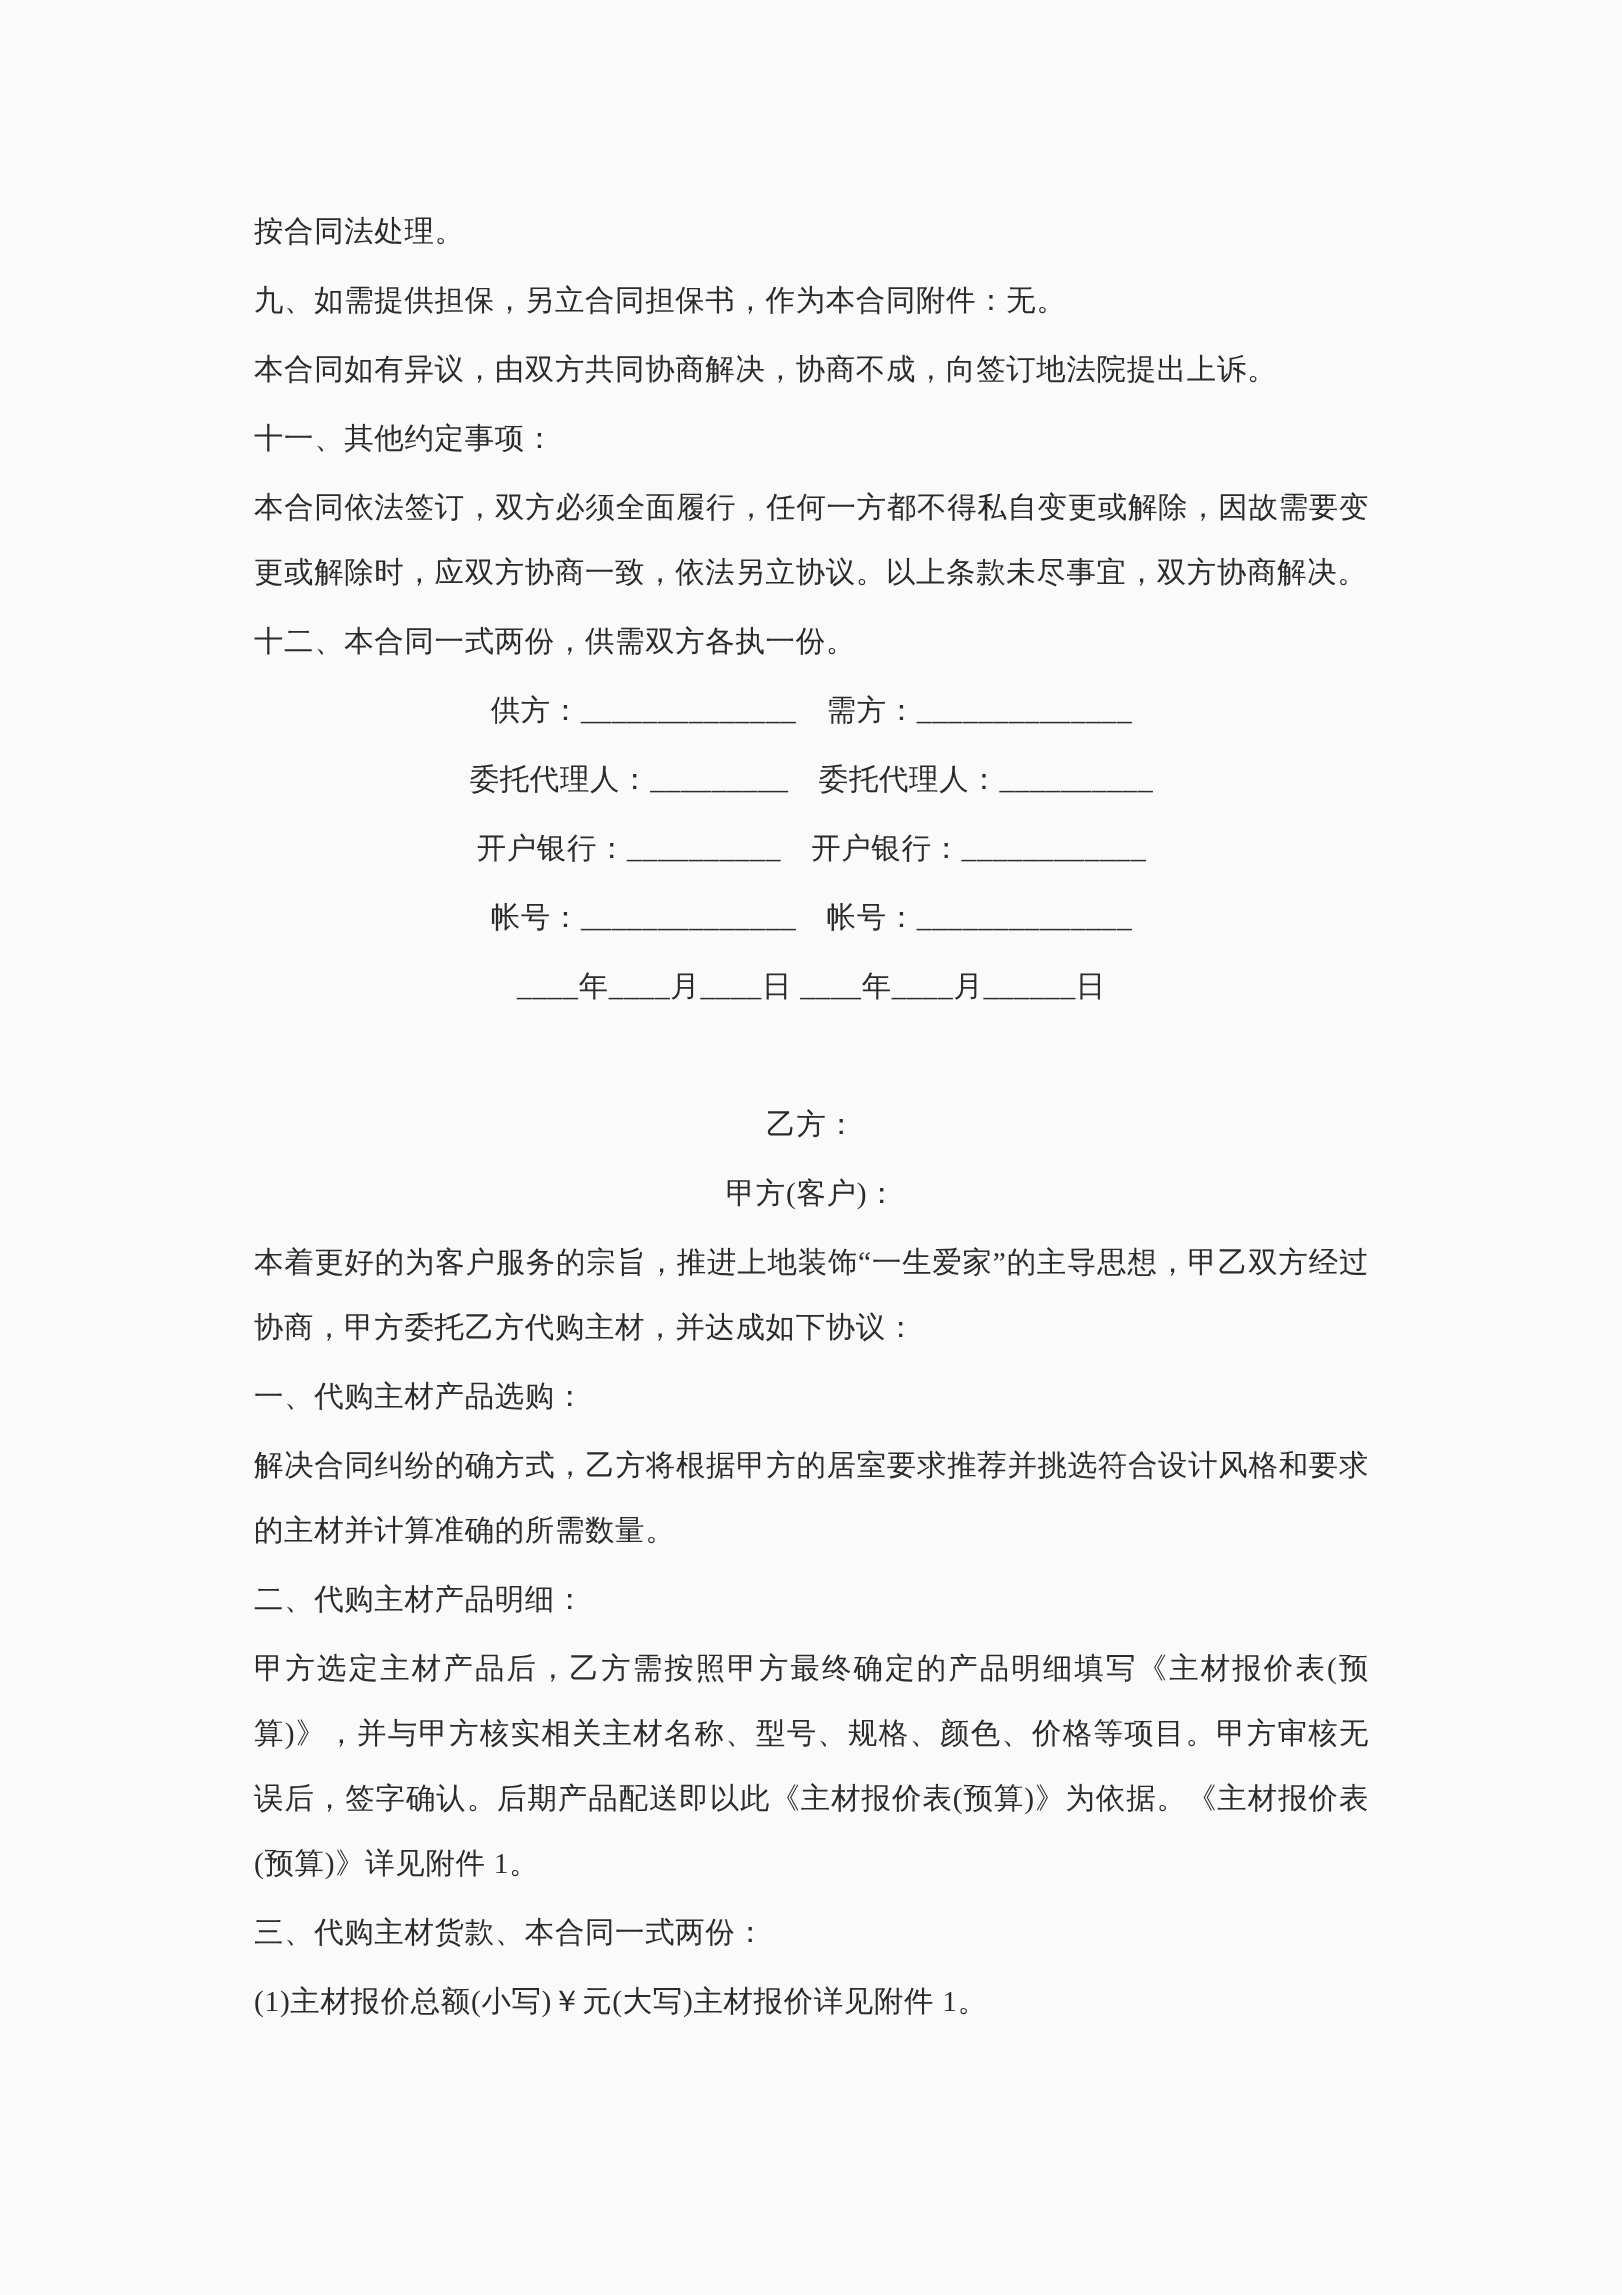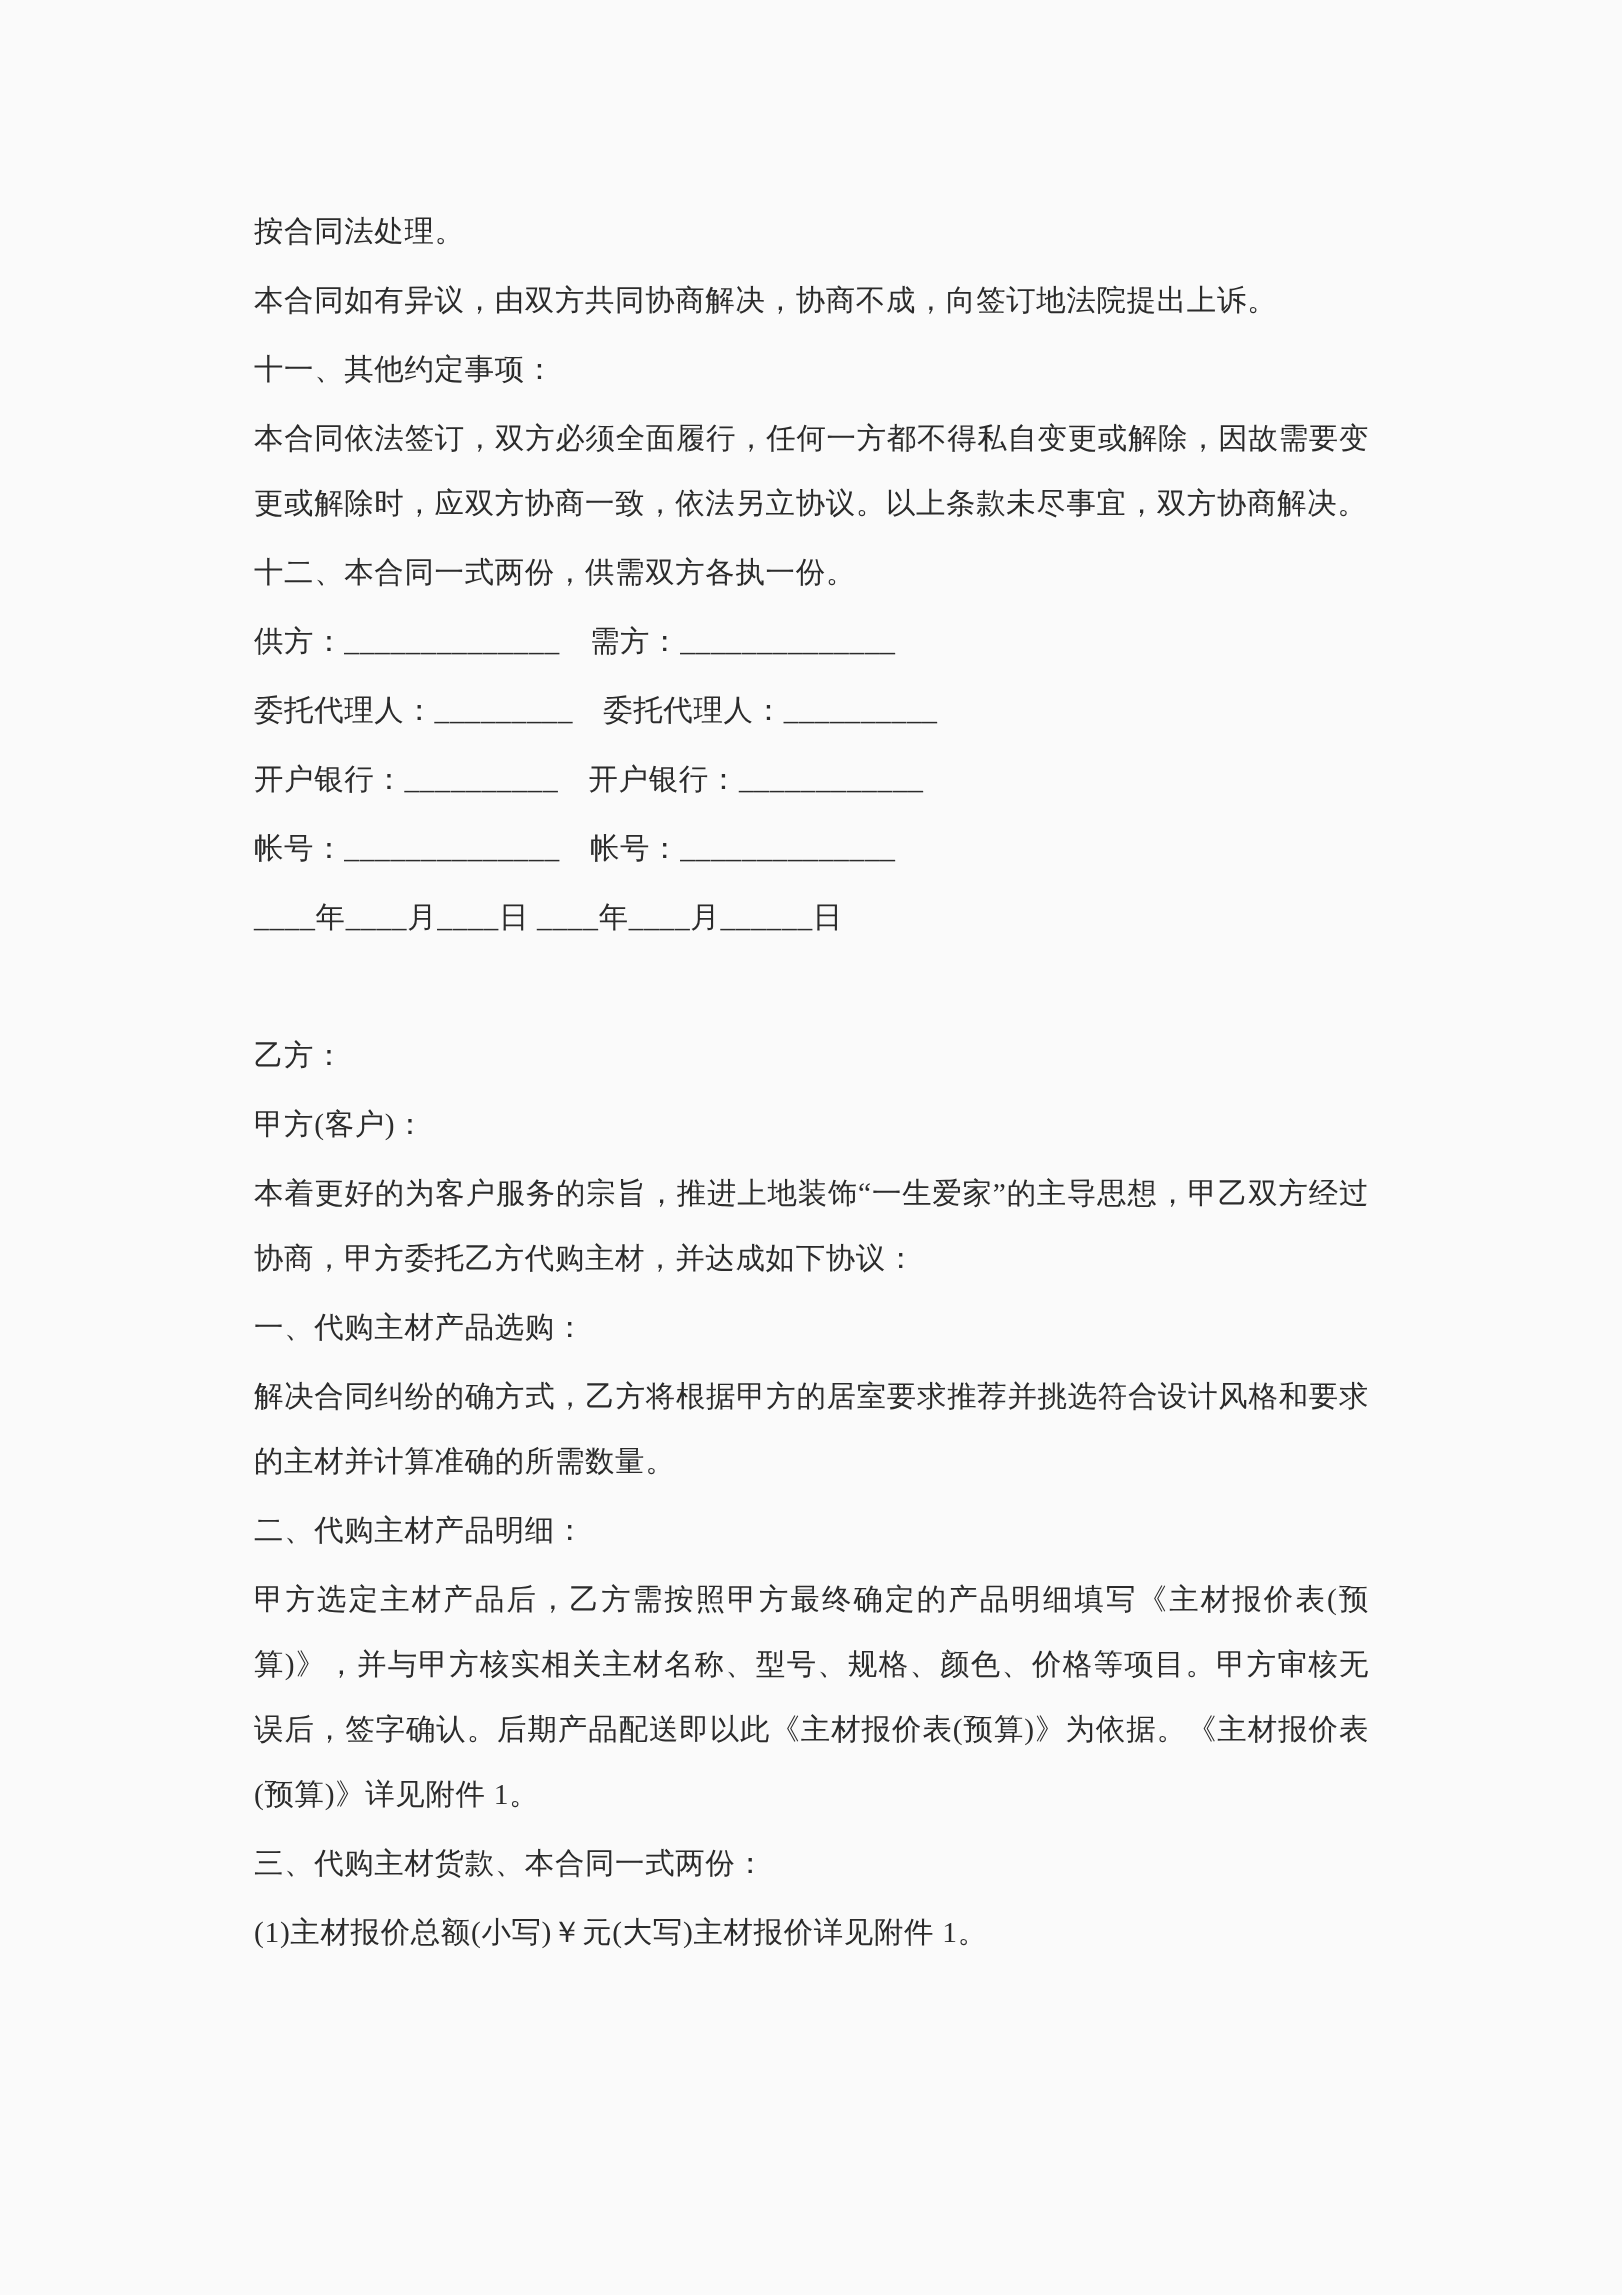--- a/index.html
+++ b/index.html
@@ -21,32 +21,33 @@
   }
   .para {
     font-size: 29.4px;
     line-height: 65px;
     text-align: justify;
     letter-spacing: 0.7px;
     word-break: break-all;
     margin: 4px;
   }
   .para.no-justify {
-    text-align: left;
+    text-align: center;
   }
   .spacer-line {
     height: 65px;
   }
 </style>
 </head>
 <body>
 
 <div class="page">
 
   <p class="para">按合同法处理。</p>
+  <p class="para">九、如需提供担保，另立合同担保书，作为本合同附件：无。</p>
   <p class="para">本合同如有异议，由双方共同协商解决，协商不成，向签订地法院提出上诉。</p>
   <p class="para">十一、其他约定事项：</p>
   <p class="para">本合同依法签订，双方必须全面履行，任何一方都不得私自变更或解除，因故需要变更或解除时，应双方协商一致，依法另立协议。以上条款未尽事宜，双方协商解决。</p>
   <p class="para">十二、本合同一式两份，供需双方各执一份。</p>
 
   <p class="para no-justify">供方：______________　需方：______________</p>
   <p class="para no-justify">委托代理人：_________　委托代理人：__________</p>
   <p class="para no-justify">开户银行：__________　开户银行：____________</p>
   <p class="para no-justify">帐号：______________　帐号：______________</p>
   <p class="para no-justify">____年____月____日 ____年____月______日</p>

